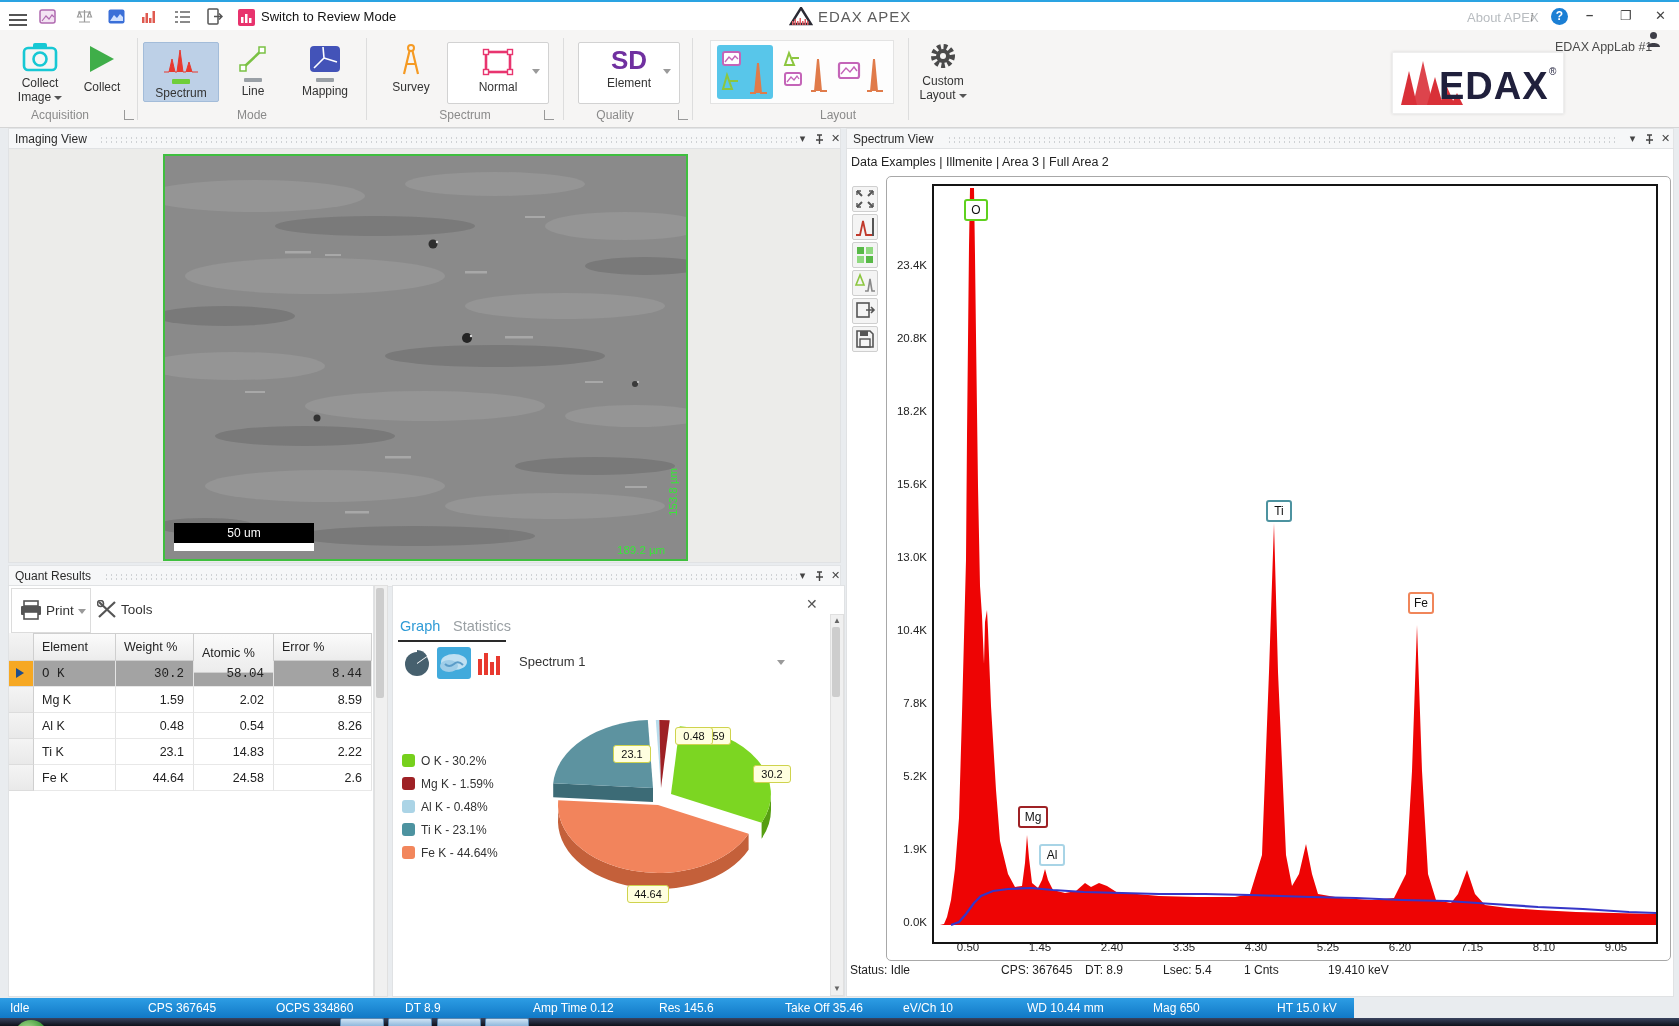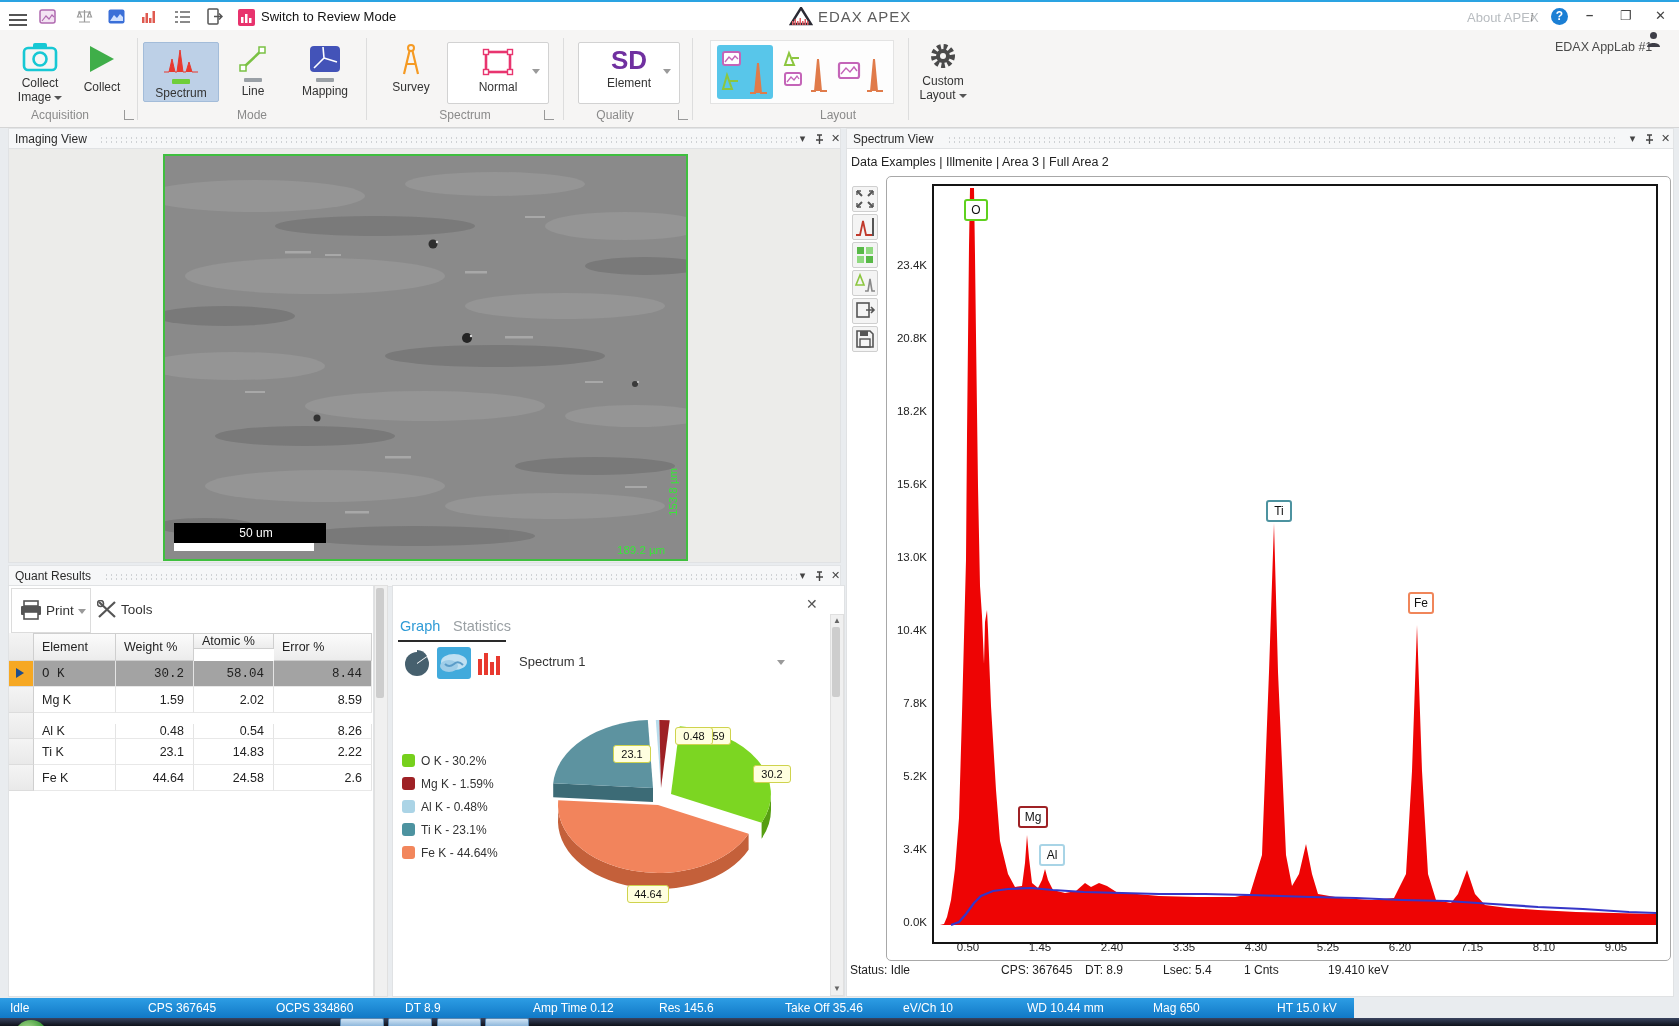--- a/index.html
+++ b/index.html
@@ -281,20 +281,33 @@
 
     <div class="abs rb-group-label" style="left:20px;top:78px;width:80px;">Acquisition</div>
     <div class="abs launcher" style="left:124px;top:80px;"></div>
     <div class="abs rb-group-label" style="left:212px;top:78px;width:80px;">Mode</div>
     <div class="abs rb-group-label" style="left:425px;top:78px;width:80px;">Spectrum</div>
     <div class="abs launcher" style="left:544px;top:80px;"></div>
     <div class="abs rb-group-label" style="left:575px;top:78px;width:80px;">Quality</div>
     <div class="abs launcher" style="left:678px;top:80px;"></div>
     <div class="abs rb-group-label" style="left:798px;top:78px;width:80px;">Layout</div>
 
+    <div class="abs" style="left:1392px;top:22px;width:170px;height:60px;background:#fff;border:1px solid #eee;box-shadow:0 0 3px rgba(0,0,0,.12);">
+      <svg width="170" height="60">
+          <g fill="#d93038">
+            <path d="M8 52 L16 18 L24 52 Z"></path>
+            <path d="M20 52 L30 8 L40 52 Z" opacity=".9"></path>
+            <path d="M34 52 L42 24 L50 52 Z"></path>
+            <path d="M46 52 L54 34 L62 52 Z"></path>
+            <path d="M58 52 L64 40 L70 52 Z"></path>
+          </g>
+          <text x="46" y="46" font-family="Liberation Sans, sans-serif" font-size="38" font-weight="bold" fill="#20203c" letter-spacing="1">EDAX</text>
+          <text x="156" y="22" font-size="10" fill="#20203c">®</text>
+        </svg>
+    </div>
   </div>
 
   <div class="abs ptitle" style="left:8px;top:128px;width:831px;">
     <span class="txt">Imaging View</span>
     <span class="dots" style="left:90px;width:698px;"></span>
     <span class="pc" style="left:787px;">▾</span>
     <svg class="abs" style="left:805px;top:5px;" width="11" height="11">
         <path d="M3 1 h5 M5.5 1 v5 M2 6 h7 M5.5 6 v4" stroke="#444" stroke-width="1.4" fill="none"></path>
       </svg>
     <span class="pc" style="left:820px;">✕</span>
@@ -342,21 +355,21 @@
           <circle cx="268" cy="88" r="4.5" fill="#2e2e2e"></circle>
             <circle cx="272" cy="86" r="1.2" fill="#d8d8d8"></circle>
           <circle cx="302" cy="182" r="5" fill="#242424"></circle>
             <circle cx="306" cy="180" r="1.2" fill="#d8d8d8"></circle>
           <circle cx="152" cy="262" r="3.5" fill="#333"></circle>
           <circle cx="470" cy="228" r="3" fill="#3a3a3a"></circle>
             <circle cx="473" cy="226" r="1" fill="#ccc"></circle>
         </g>
       </svg>
 
-      <div class="abs" style="left:9px;top:367px;width:140px;height:20px;background:#000;color:#fff;font-size:12px;text-align:center;line-height:20px;padding-left:12px;">50 um</div>
+      <div class="abs" style="left:9px;top:367px;width:140px;height:20px;background:#000;color:#fff;font-size:12px;text-align:center;line-height:20px;">50 um</div>
       <div class="abs" style="left:9px;top:387px;width:140px;height:8px;background:#fff;"></div>
       <div class="abs" style="left:452px;top:388px;color:#39e639;font-size:11.5px;">189.2 µm</div>
       <div class="abs vtext" style="left:478px;top:330px;width:60px;color:#39e639;font-size:11.5px;text-align:center;">153.8 µm</div>
     </div>
   </div>
 
   <div class="abs ptitle" style="left:8px;top:565px;width:831px;">
     <span class="txt">Quant Results</span>
     <span class="dots" style="left:95px;width:693px;"></span>
     <span class="pc" style="left:787px;">▾</span>
@@ -383,41 +396,41 @@
         </svg>
       <span class="abs toolbtn" style="left:28px;top:14px;">Tools</span>
     </div>
 
     <div class="abs qtable" style="left:0px;top:47px;width:363px;">
 
       <div style="display:flex;height:28px;">
         <div class="indcell" style="width:25px;height:28px;"></div>
         <div class="qhead" style="width:82px;height:28px;">Element</div>
         <div class="qhead" style="width:78px;height:28px;">Weight %</div>
-        <div class="qhead" style="width:80px;height:16px;">Atomic %</div>
+        <div class="qhead" style="width:80px;height:40px;">Atomic %</div>
         <div class="qhead" style="width:98px;height:28px;">Error %</div>
       </div>
 
       <div style="display:flex;height:26px;" class="selrow">
         <div class="indcell selind" style="width:25px;height:26px;">
             <div class="selarrow"></div>
           </div>
         <div class="qcell el" style="width:82px;">O  K</div>
         <div class="qcell num" style="width:78px;">30.2</div>
         <div class="qcell num" style="width:80px;">58.04</div>
         <div class="qcell num" style="width:98px;">8.44</div>
       </div>
       <div style="display:flex;height:26px;">
         <div class="indcell" style="width:25px;height:26px;"></div>
         <div class="qcell el" style="width:82px;">Mg K</div>
         <div class="qcell num" style="width:78px;">1.59</div>
         <div class="qcell num" style="width:80px;">2.02</div>
         <div class="qcell num" style="width:98px;">8.59</div>
       </div>
-      <div style="display:flex;height:26px;align-items:flex-end;">
+      <div style="display:flex;height:26px;">
         <div class="indcell" style="width:25px;height:26px;"></div>
         <div class="qcell el" style="width:82px;">Al K</div>
         <div class="qcell num" style="width:78px;">0.48</div>
         <div class="qcell num" style="width:80px;">0.54</div>
         <div class="qcell num" style="width:98px;">8.26</div>
       </div>
       <div style="display:flex;height:26px;">
         <div class="indcell" style="width:25px;height:26px;"></div>
         <div class="qcell el" style="width:82px;">Ti K</div>
         <div class="qcell num" style="width:78px;">23.1</div>
@@ -576,21 +589,21 @@
       <div class="peaklbl" style="left:521px;top:415px;width:22px;height:18px;line-height:18px;border-color:#f0865a;">Fe</div>
 
       <div class="ytick" style="left:0px;top:82px;">23.4K</div>
       <div class="ytick" style="left:0px;top:155px;">20.8K</div>
       <div class="ytick" style="left:0px;top:228px;">18.2K</div>
       <div class="ytick" style="left:0px;top:301px;">15.6K</div>
       <div class="ytick" style="left:0px;top:374px;">13.0K</div>
       <div class="ytick" style="left:0px;top:447px;">10.4K</div>
       <div class="ytick" style="left:0px;top:520px;">7.8K</div>
       <div class="ytick" style="left:0px;top:593px;">5.2K</div>
-      <div class="ytick" style="left:0px;top:666px;">3.4K</div>
+      <div class="ytick" style="left:0px;top:666px;">1.9K</div>
       <div class="ytick" style="left:0px;top:739px;">0.0K</div>
 
       <div class="xtick" style="left:61px;top:764px;">0.50</div>
       <div class="xtick" style="left:133px;top:764px;">1.45</div>
       <div class="xtick" style="left:205px;top:764px;">2.40</div>
       <div class="xtick" style="left:277px;top:764px;">3.35</div>
       <div class="xtick" style="left:349px;top:764px;">4.30</div>
       <div class="xtick" style="left:421px;top:764px;">5.25</div>
       <div class="xtick" style="left:493px;top:764px;">6.20</div>
       <div class="xtick" style="left:565px;top:764px;">7.15</div>

